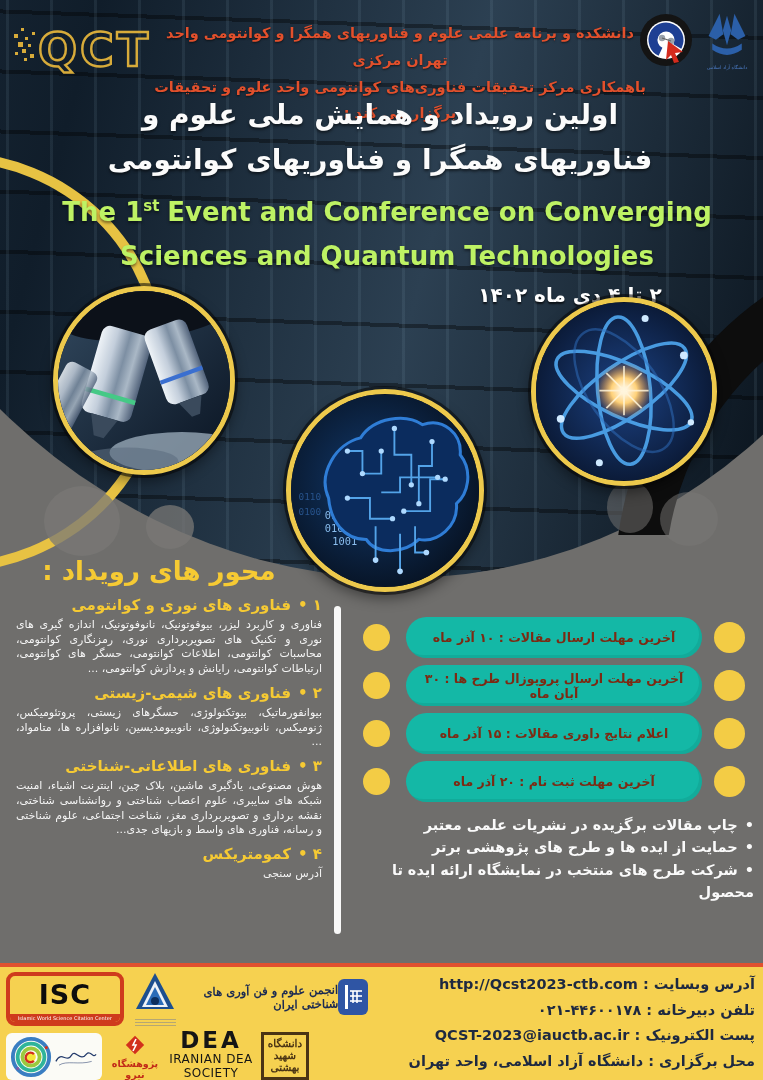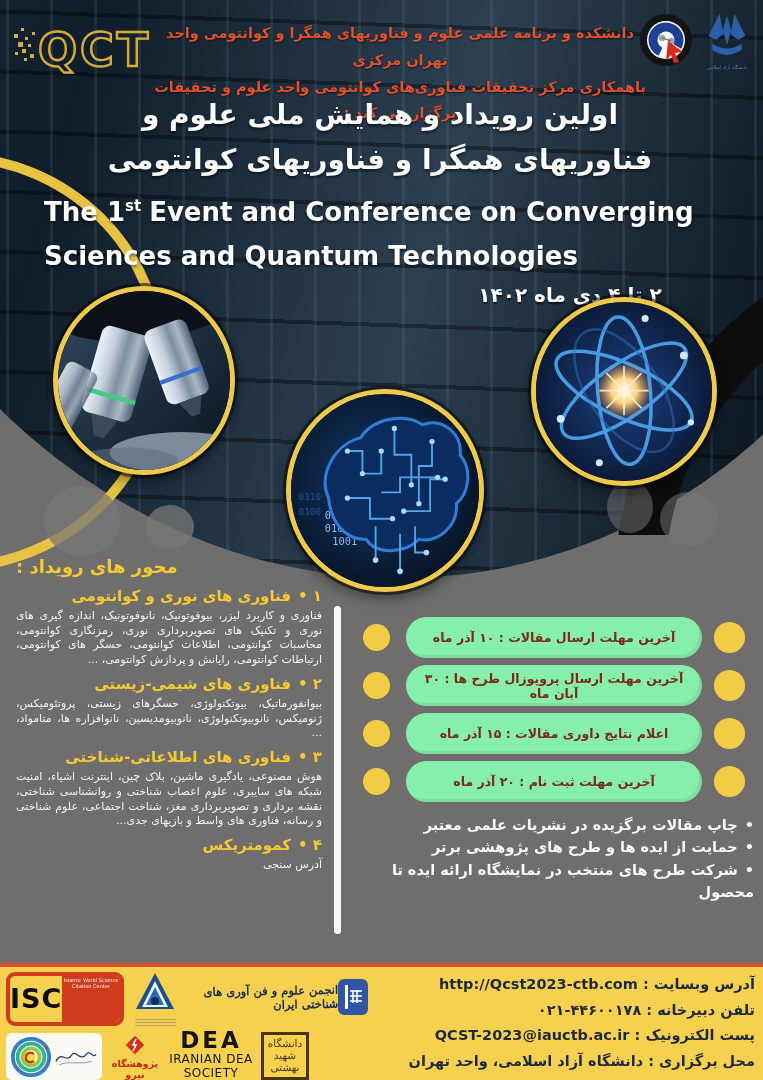--- a/index.html
+++ b/index.html
@@ -36,47 +36,47 @@
     text-shadow:0 1px 2px rgba(0,0,0,.6);
   }
   .header-logos{position:absolute;right:10px;top:12px;display:flex;gap:7px;align-items:flex-start;}
   .azad-wrap{width:52px;text-align:center;}
   .azad-caption{font-size:6px;color:#4a79c0;transform:scale(.8);line-height:1;}
 
   
   .title-fa{position:absolute;left:60px;top:92px;width:640px;direction:rtl;text-align:center;
     color:#fbfbfb;font-weight:bold;font-size:28px;line-height:1.62;
     text-shadow:0 2px 3px rgba(0,0,0,.55);}
-  .title-en{position:absolute;left:44px;top:190px;width:700px;text-align:left;
-    color:#ffffff;font-weight:bold;font-size:26px;line-height:1.7;
+  .title-en{position:absolute;left:37px;top:190px;width:700px;text-align:center;
+    color:#bef264;font-weight:bold;font-size:26px;line-height:1.7;
     text-shadow:0 2px 3px rgba(0,0,0,.5);}
   .title-en sup{font-size:15px;vertical-align:super;margin-right:8px;}
   .date-fa{position:absolute;left:420px;top:283px;width:300px;direction:rtl;text-align:center;
     color:#ffffff;font-weight:bold;font-size:20px;text-shadow:0 2px 2px rgba(0,0,0,.7);}
 
   
   .circle{position:absolute;border-radius:50%;overflow:hidden;
     border:5px solid #edc94c;box-shadow:0 0 0 3px rgba(8,8,8,.55), 0 6px 14px rgba(0,0,0,.45);
     background:#081020;}
   .c-micro{left:53px;top:286px;width:182px;height:189px;}
   .c-brain{left:286px;top:389px;width:198px;height:203px;}
   .c-atom{left:531px;top:297px;width:186px;height:189px;}
   .circle svg{display:block;width:100%;height:100%;}
 
   
   .topics{position:absolute;left:10px;top:556px;width:322px;direction:rtl;padding:0 10px 0 6px;}
-  .topics-heading{margin:0 20px 10px 0;color:#f6ca33;font-size:18px;font-weight:bold;text-align:left;}
+  .topics-heading{margin:0 20px 10px 0;color:#f6ca33;font-size:26px;font-weight:bold;text-align:center;}
   .topic h3{margin:0 0 4px 0;color:#f6ca33;font-size:15px;font-weight:bold;}
   .topic h3 .marker{margin-left:7px;}
   .topic p{margin:0 0 7px 0;color:#f4f4f4;font-size:11px;line-height:1.34;text-align:justify;}
   .divider{position:absolute;left:334px;top:606px;width:7px;height:328px;background:#f8f8f8;border-radius:4px;}
 
   
   .deadlines{position:absolute;left:406px;top:617px;width:296px;}
-  .pill{height:41px;margin-bottom:7px;border-radius:22px;background:#86efac;
+  .pill{height:41px;margin-bottom:7px;border-radius:22px;background:#14b8a6;
     display:flex;align-items:center;justify-content:center;direction:rtl;
     color:#7c2a13;font-weight:bold;font-size:12.5px;padding:0 10px;text-align:center;
     box-shadow:inset -3px -3px 0 rgba(0,0,0,.07);}
   .dot{position:absolute;border-radius:50%;background:#f3cc45;}
   .dl{left:363px;width:27px;height:27px;}
   .dr{left:714px;width:31px;height:31px;}
   .dl1{top:624px;} .dl2{top:672px;} .dl3{top:720px;} .dl4{top:768px;}
   .dr1{top:622px;} .dr2{top:670px;} .dr3{top:718px;} .dr4{top:766px;}
 
   
@@ -88,39 +88,39 @@
   
   footer{position:absolute;left:0;top:963px;width:763px;height:117px;
     background:#f6d150;border-top:4px solid #e0512f;}
   .contact{position:absolute;right:8px;top:5px;width:392px;direction:rtl;text-align:right;
     color:#1e2940;font-weight:bold;font-size:14.5px;line-height:1.76;}
   .contact .ltr{direction:ltr;unicode-bidi:isolate;}
   .building-icon{position:absolute;left:338px;top:12px;width:30px;height:36px;}
   .flogos{position:absolute;left:6px;top:4px;width:332px;}
   .frow{display:flex;align-items:center;gap:5px;}
   .isc-box{width:124px;height:54px;border:4px solid #cf3b1d;border-radius:9px;overflow:hidden;
-    display:flex;flex-direction:row;align-items:stretch;background:#f6d150;}
+    display:flex;flex-direction:column;align-items:stretch;background:#f6d150;}
   .isc-text{flex:1;display:flex;align-items:center;justify-content:center;
     color:#0d0d0d;font-weight:bold;font-size:27px;letter-spacing:1px;line-height:1;}
   .isc-caption{background:#cf3b1d;color:#fff;font-size:5px;text-align:center;padding:1px 0;}
   .cog-wrap{width:56px;text-align:center;}
   .cog-caption-lines{height:8px;background:
      repeating-linear-gradient(0deg,#8a8a8a 0 1px,transparent 1px 3px);opacity:.6;margin:1px 6px 0 6px;}
   .cog-callig{width:160px;direction:rtl;color:#1b2a52;font-weight:bold;font-size:11.5px;
     font-family:"DejaVu Serif","Liberation Serif",serif;line-height:1.25;transform:rotate(-1deg);}
   .frow2{margin-top:3px;gap:7px;align-items:flex-end;}
   .color-logo{width:96px;height:47px;background:#fbfbf6;border-radius:6px;
     display:flex;align-items:center;padding:1px 4px;gap:2px;}
   .niroo{width:52px;text-align:center;}
   .niroo-text{color:#c22a18;font-weight:bold;font-size:9.5px;direction:rtl;line-height:1.1;}
   .dea{width:86px;text-align:center;color:#151515;}
   .dea-text{font-weight:bold;font-size:23px;letter-spacing:3px;line-height:1;}
   .dea-caption{font-size:12px;letter-spacing:.5px;}
   .stamp{width:48px;height:48px;border:3px solid #4a3414;background:#f6d150;overflow:hidden;
-    direction:rtl;color:#4a3414;font-weight:normal;font-size:10.5px;line-height:1.15;
+    direction:rtl;color:#4a3414;font-weight:bold;font-size:10.5px;line-height:1.15;
     font-family:"DejaVu Serif","Liberation Serif",serif;padding:2px;text-align:center;}
 </style>
 </head>
 <body>
 
 <div id="poster">
 
   <div class="bg-photo"></div>
   <div class="black-band-clip">
     <div class="black-band"></div>

